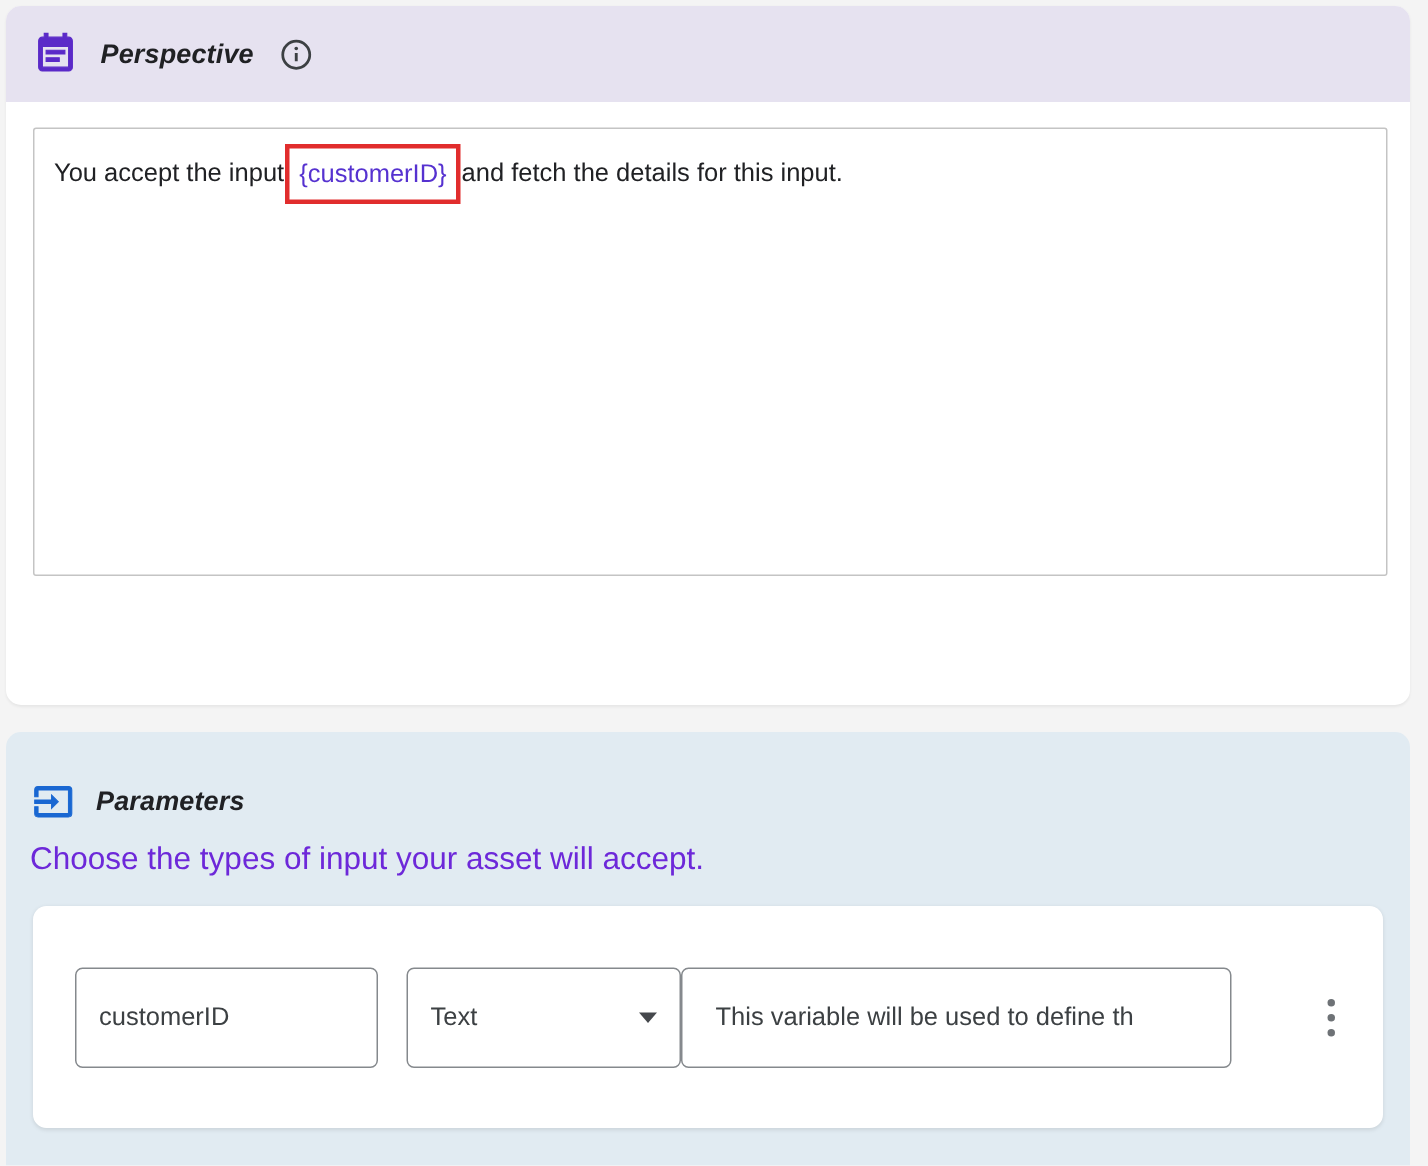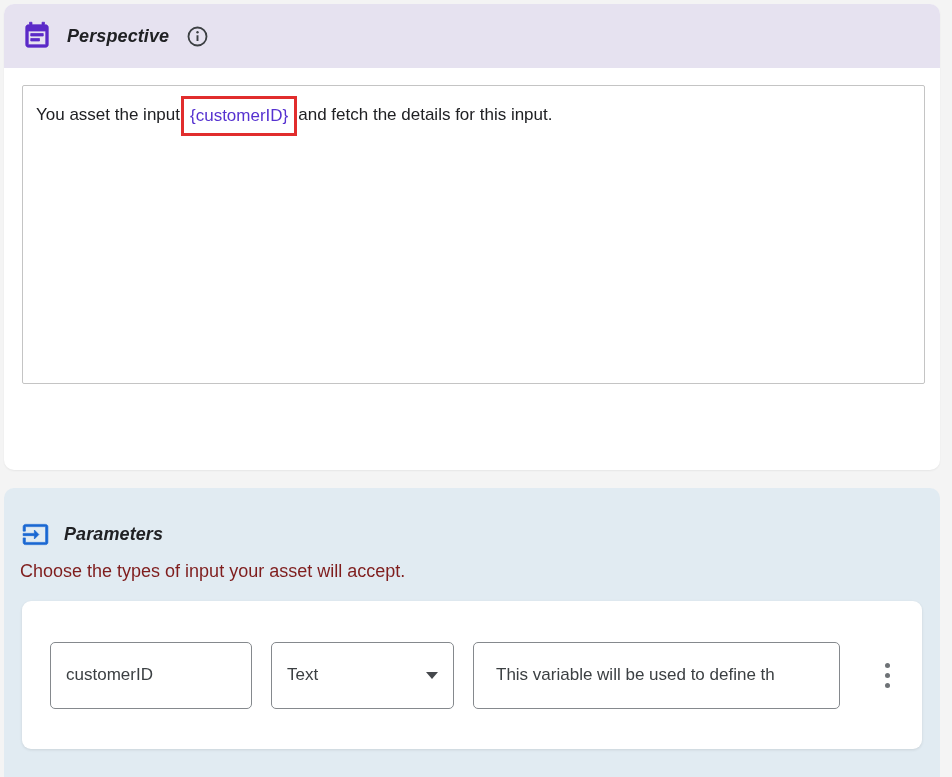--- a/index.html
+++ b/index.html
@@ -72,22 +72,22 @@
     left: 4px; top: 488px;
     width: 936px; height: 300px;
     background: #e1ebf2;
     border-radius: 10px;
     overflow: hidden;
   }
   .card-parameters .section-header { height: 30px; padding: 0 18px; margin-top: 31px; }
   .params-desc {
     margin: 12px 0 0 12px;
     padding: 0 4px;
-    font-size: 18px;
-    color: #7f1d1d;
+    font-size: 21px;
+    color: #6d28d9;
   }
   .params-card {
     margin: 19px 18px 0 18px;
     height: 148px;
     background: #ffffff;
     border-radius: 9px;
     box-shadow: 0 1px 3px rgba(0,0,0,0.10);
     display: flex;
     align-items: center;
     padding: 0 26px 0 28px;
@@ -98,21 +98,21 @@
     border-radius: 5px;
     background: #ffffff;
     font-size: 17px;
     color: #3c4043;
     padding: 0 15px;
     font-family: "Liberation Sans", sans-serif;
     outline: none;
   }
   .field-name { width: 202px; margin-right: 19px; }
   .field-type {
-    width: 183px; margin-right: 19px;
+    width: 183px; 
     display: flex; align-items: center; justify-content: space-between;
     cursor: pointer;
   }
   .caret-down {
     width: 0; height: 0;
     border-left: 6px solid transparent;
     border-right: 6px solid transparent;
     border-top: 7px solid #45484c;
   }
   .field-desc { width: 367px; overflow: hidden; white-space: nowrap; padding-left: 22px; }
@@ -146,21 +146,21 @@
         <svg width="23" height="23" viewBox="0 0 24 24" aria-hidden="true">
           <circle cx="12" cy="12" r="9.4" fill="none" stroke="#3c4043" stroke-width="1.9"></circle>
           <line x1="12" y1="10.8" x2="12" y2="16.6" stroke="#3c4043" stroke-width="2"></line>
           <circle cx="12" cy="7.6" r="1.25" fill="#3c4043"></circle>
         </svg>
       </span>
     </div>
 
     <div class="perspective-body">
       <div class="prompt-box">
-        <p><span>You asset the input</span><span class="var-box"><span class="var-text">{customerID}</span></span><span>and fetch the details for this input.</span></p>
+        <p><span>You accept the input</span><span class="var-box"><span class="var-text">{customerID}</span></span><span>and fetch the details for this input.</span></p>
       </div>
     </div>
   </section>
 
   <section class="card-parameters">
     <div class="section-header">
       <span class="icon-box">
         <svg width="27" height="27" viewBox="0 0 24 24" aria-hidden="true">
           <path fill="#1967d2" stroke="#1967d2" stroke-width="0.6" d="M21 3.01H3c-1.1 0-2 .9-2 2V9h2V4.99h18v14.03H3V15H1v4.01c0 1.1.9 1.98 2 1.98h18c1.1 0 2-.88 2-1.98v-14c0-1.11-.9-2-2-2zM11 16l4-4-4-4v3H1v2h10v3z"></path>
         </svg>

